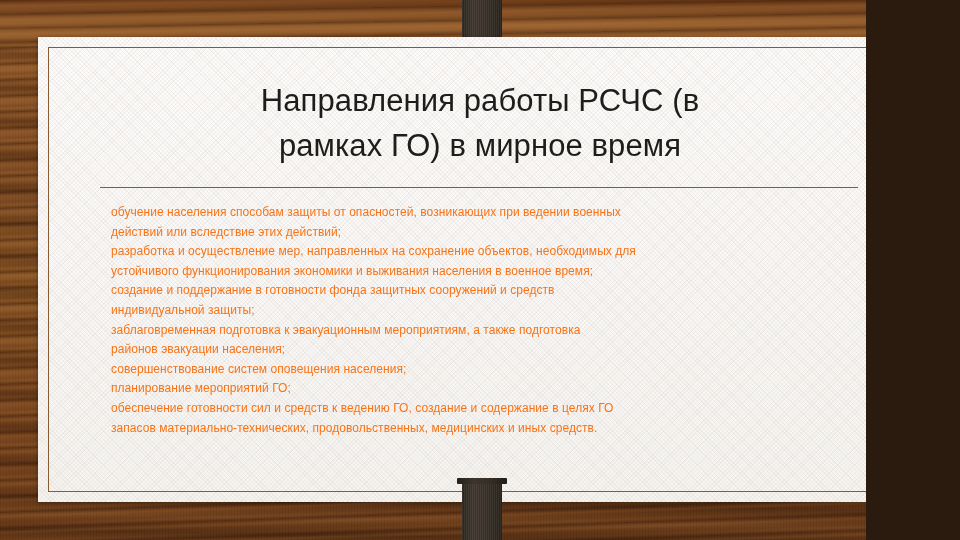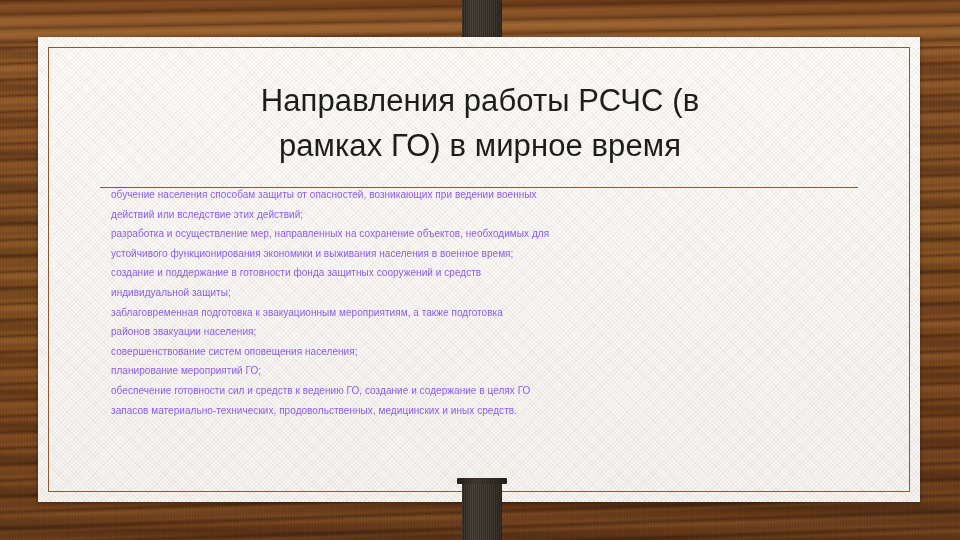--- a/index.html
+++ b/index.html
@@ -2,21 +2,21 @@
 <html><head>
 <meta charset="utf-8">
 <style>
   html, body {
     margin: 0;
     padding: 0;
     background: #2b1a0e;
   }
   #slide {
     position: relative;
-    width: 960px;
+    width: 866px;
     height: 540px;
     overflow: hidden;
     font-family: "Liberation Sans", sans-serif;
   }
 
   
   .wood-bg {
     position: absolute;
     inset: 0;
     background:
@@ -140,25 +140,25 @@
     position: absolute;
     left: 100px;
     top: 187px;
     width: 758px;
     height: 1px;
     background: #8a5a33;
   }
   .body-text {
     position: absolute;
     left: 111px;
-    top: 185px;
+    top: 203px;
     width: 740px;
-    font-size: 10px;
+    font-size: 12px;
     line-height: 19.6px;
-    color: #8b5cf6;
+    color: #f97316;
     white-space: pre-line;
     letter-spacing: 0.05px;
   }
 </style>
 </head>
 <body>
 
 <div id="slide">
 
   <div class="wood-bg"></div>

